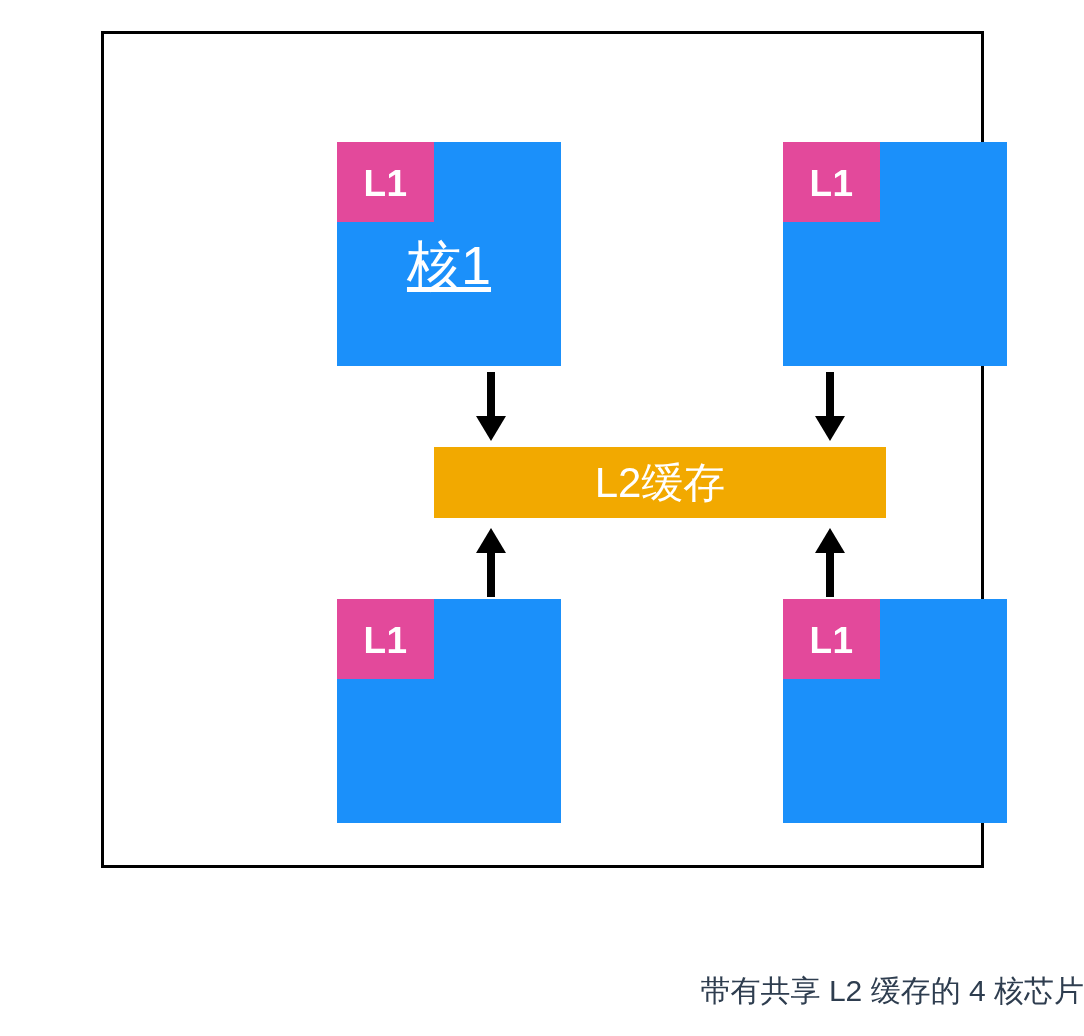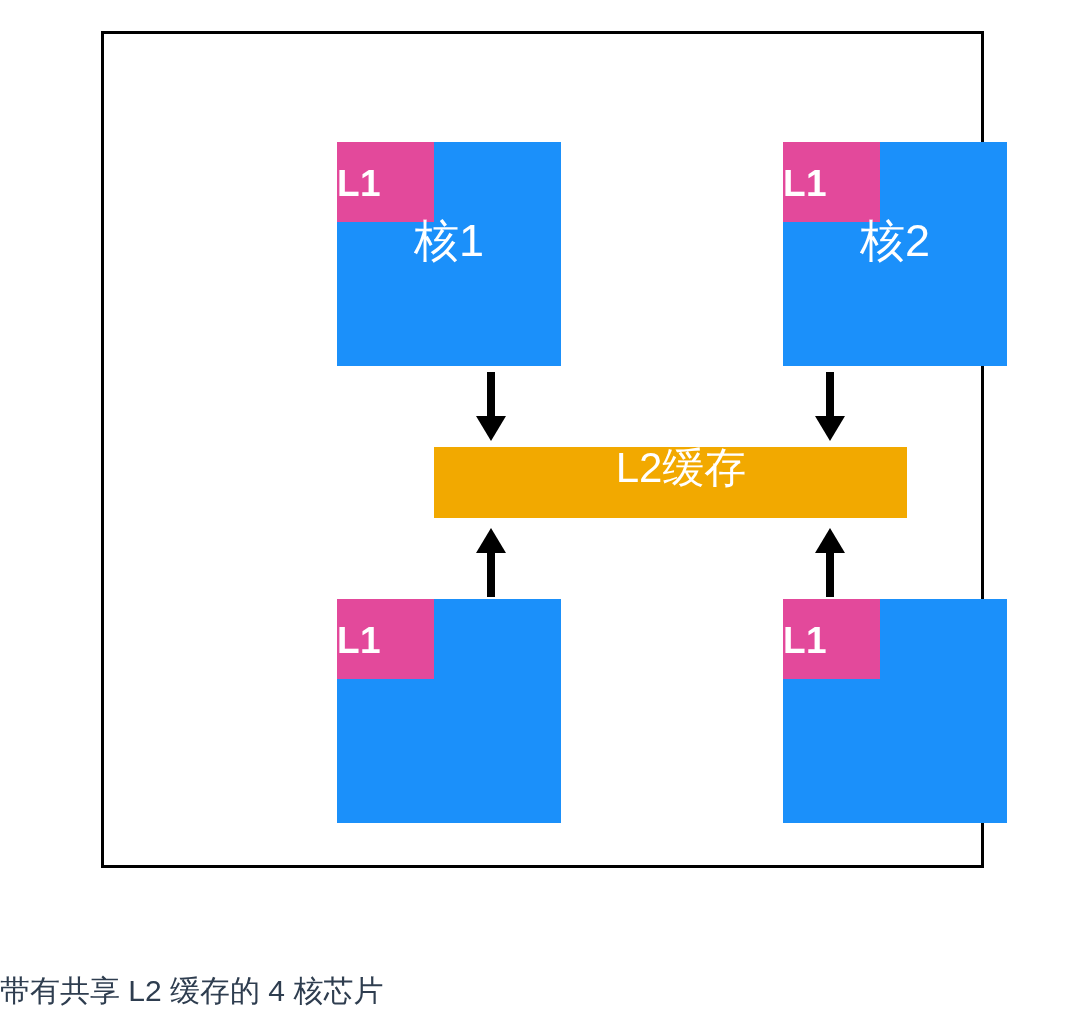--- a/index.html
+++ b/index.html
@@ -51,56 +51,57 @@
   
   .l1-box {
     position: absolute;
     left: 0;
     top: 0;
     width: 97px;
     height: 80px;
     background: #e3499b;
     display: flex;
     align-items: center;
+    justify-content: center;
   }
   .l1-label {
     color: #ffffff;
     font-size: 37px;
     font-weight: bold;
     line-height: 1;
     letter-spacing: 0.5px;
     transform: translateY(1px);
   }
 
   
   .core-label {
     position: absolute;
     left: 0;
-    top: 74px;
+    top: 94px;
     width: 100%;
     text-align: center;
     color: #ffffff;
-    font-size: 45px;
+    font-size: 54px;
     font-weight: normal;
     line-height: 1.1;
     letter-spacing: 0px;
+    text-decoration: underline;
   }
 
   
   .l2-bar {
     position: absolute;
     left: 330px;
     top: 413px;
     width: 452px;
     height: 71px;
     background: #f2a900;
     display: flex;
-    align-items: flex-start;
+    align-items: center;
     justify-content: center;
-    padding-left: 21px;
   }
   .l2-label {
     color: #ffffff;
     font-size: 42px;
     font-weight: normal;
     line-height: 1;
   }
 
   
   .arrow {
@@ -114,21 +115,21 @@
   .arrow-down-right { left: 709px; top: 338px; }
   .arrow-up-left    { left: 370px; top: 493px; }
   .arrow-up-right   { left: 709px; top: 493px; }
 
   
   .caption {
     position: absolute;
     left: 0;
     top: 973px;
     width: 1084px;
-    text-align: left;
+    text-align: right;
     color: #2e3d4f;
     font-size: 30px;
     font-weight: normal;
     line-height: 1.2;
   }
 </style>
 </head>
 <body>
 
 <div id="diagram-root">
@@ -139,21 +140,20 @@
       <div class="l1-box">
         <span class="l1-label">L1</span>
       </div>
       <div class="core-label">核1</div>
     </div>
 
     <div class="core core-2">
       <div class="l1-box">
         <span class="l1-label">L1</span>
       </div>
-      <div class="core-label">核2</div>
     </div>
 
     <div class="core core-3">
       <div class="l1-box">
         <span class="l1-label">L1</span>
       </div>
     </div>
 
     <div class="core core-4">
       <div class="l1-box">

